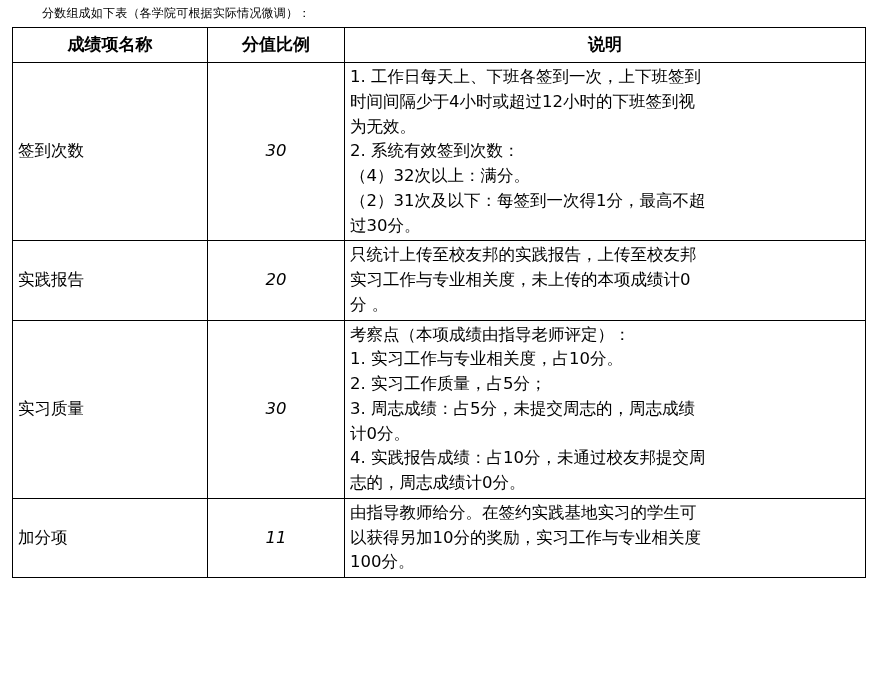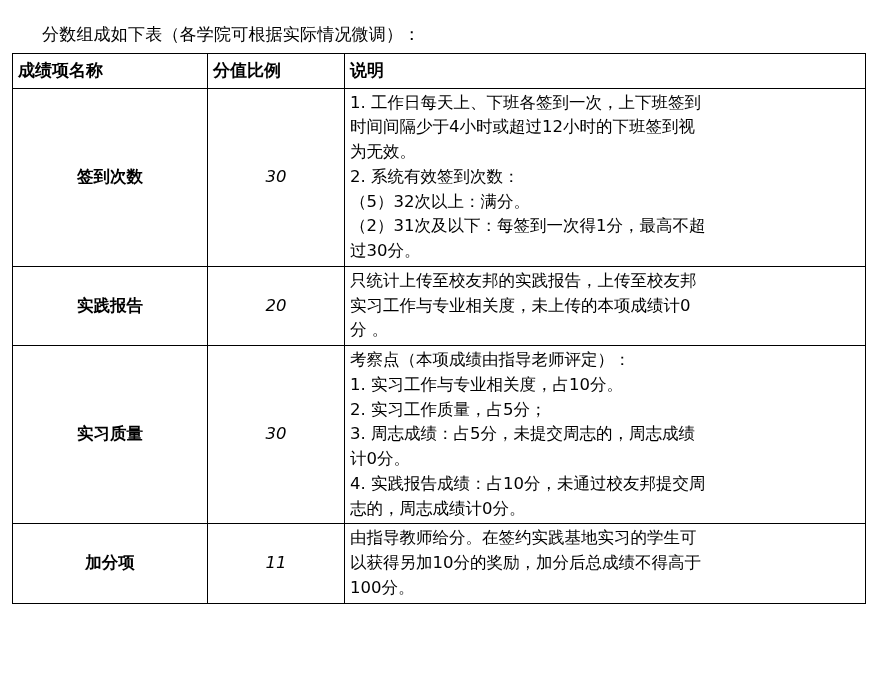--- a/index.html
+++ b/index.html
@@ -15,52 +15,52 @@
     overflow: hidden;
   }
   .page {
     position: relative;
     width: 877px;
     height: 680px;
     box-sizing: border-box;
     padding: 0 12px;
   }
   .intro {
-    font-size: 17px;
+    font-size: 12px;
     line-height: 1.5;
-    padding: 22px 0 5px 30px;
+    padding: 4px 0 5px 30px;
     letter-spacing: 0.2px;
   }
   table.score-table {
     border-collapse: collapse;
     width: 853px;
     table-layout: fixed;
     margin: 0;
   }
   table.score-table th,
   table.score-table td {
     border: 1.5px solid #000000;
     vertical-align: middle;
     padding: 2px 5px;
     font-size: 16.5px;
     line-height: 1.5;
   }
   table.score-table th {
-    text-align: left;
+    text-align: center;
     font-weight: bold;
     height: 30px;
     font-size: 17px;
   }
   col.c-name { width: 195px; }
   col.c-ratio { width: 137px; }
   col.c-desc  { width: 521px; }
 
   td.name {
-    text-align: center;
-    font-weight: bold;
+    text-align: left;
+    font-weight: normal;
   }
   td.ratio {
     text-align: center;
     font-style: italic;
   }
   td.desc {
     text-align: left;
     padding-left: 8px;
     padding-right: 6px;
     padding-top: 4px;
@@ -101,21 +101,21 @@
     </thead>
     <tbody>
       <tr>
         <td class="name">签到次数</td>
         <td class="ratio">30</td>
         <td class="desc">
           <span class="line">1. 工作日每天上、下班各签到一次，上下班签到</span>
           <span class="line">时间间隔少于4小时或超过12小时的下班签到视</span>
           <span class="line">为无效。</span>
           <span class="line">2. 系统有效签到次数：</span>
-          <span class="line">（5）32次以上：满分。</span>
+          <span class="line">（4）32次以上：满分。</span>
           <span class="line">（2）31次及以下：每签到一次得1分，最高不超</span>
           <span class="line">过30分。</span>
         </td>
       </tr>
       <tr>
         <td class="name">实践报告</td>
         <td class="ratio">20</td>
         <td class="desc">
           <span class="line">只统计上传至校友邦的实践报告，上传至校友邦</span>
           <span class="line">实习工作与专业相关度，未上传的本项成绩计0</span>
@@ -133,21 +133,21 @@
           <span class="line">计0分。</span>
           <span class="line">4. 实践报告成绩：占10分，未通过校友邦提交周</span>
           <span class="line">志的，周志成绩计0分。</span>
         </td>
       </tr>
       <tr>
         <td class="name">加分项</td>
         <td class="ratio">11</td>
         <td class="desc">
           <span class="line">由指导教师给分。在签约实践基地实习的学生可</span>
-          <span class="line">以获得另加10分的奖励，加分后总成绩不得高于</span>
+          <span class="line">以获得另加10分的奖励，实习工作与专业相关度</span>
           <span class="line">100分。</span>
         </td>
       </tr>
     </tbody>
   </table>
 
 
 </div>
 
 </body></html>

